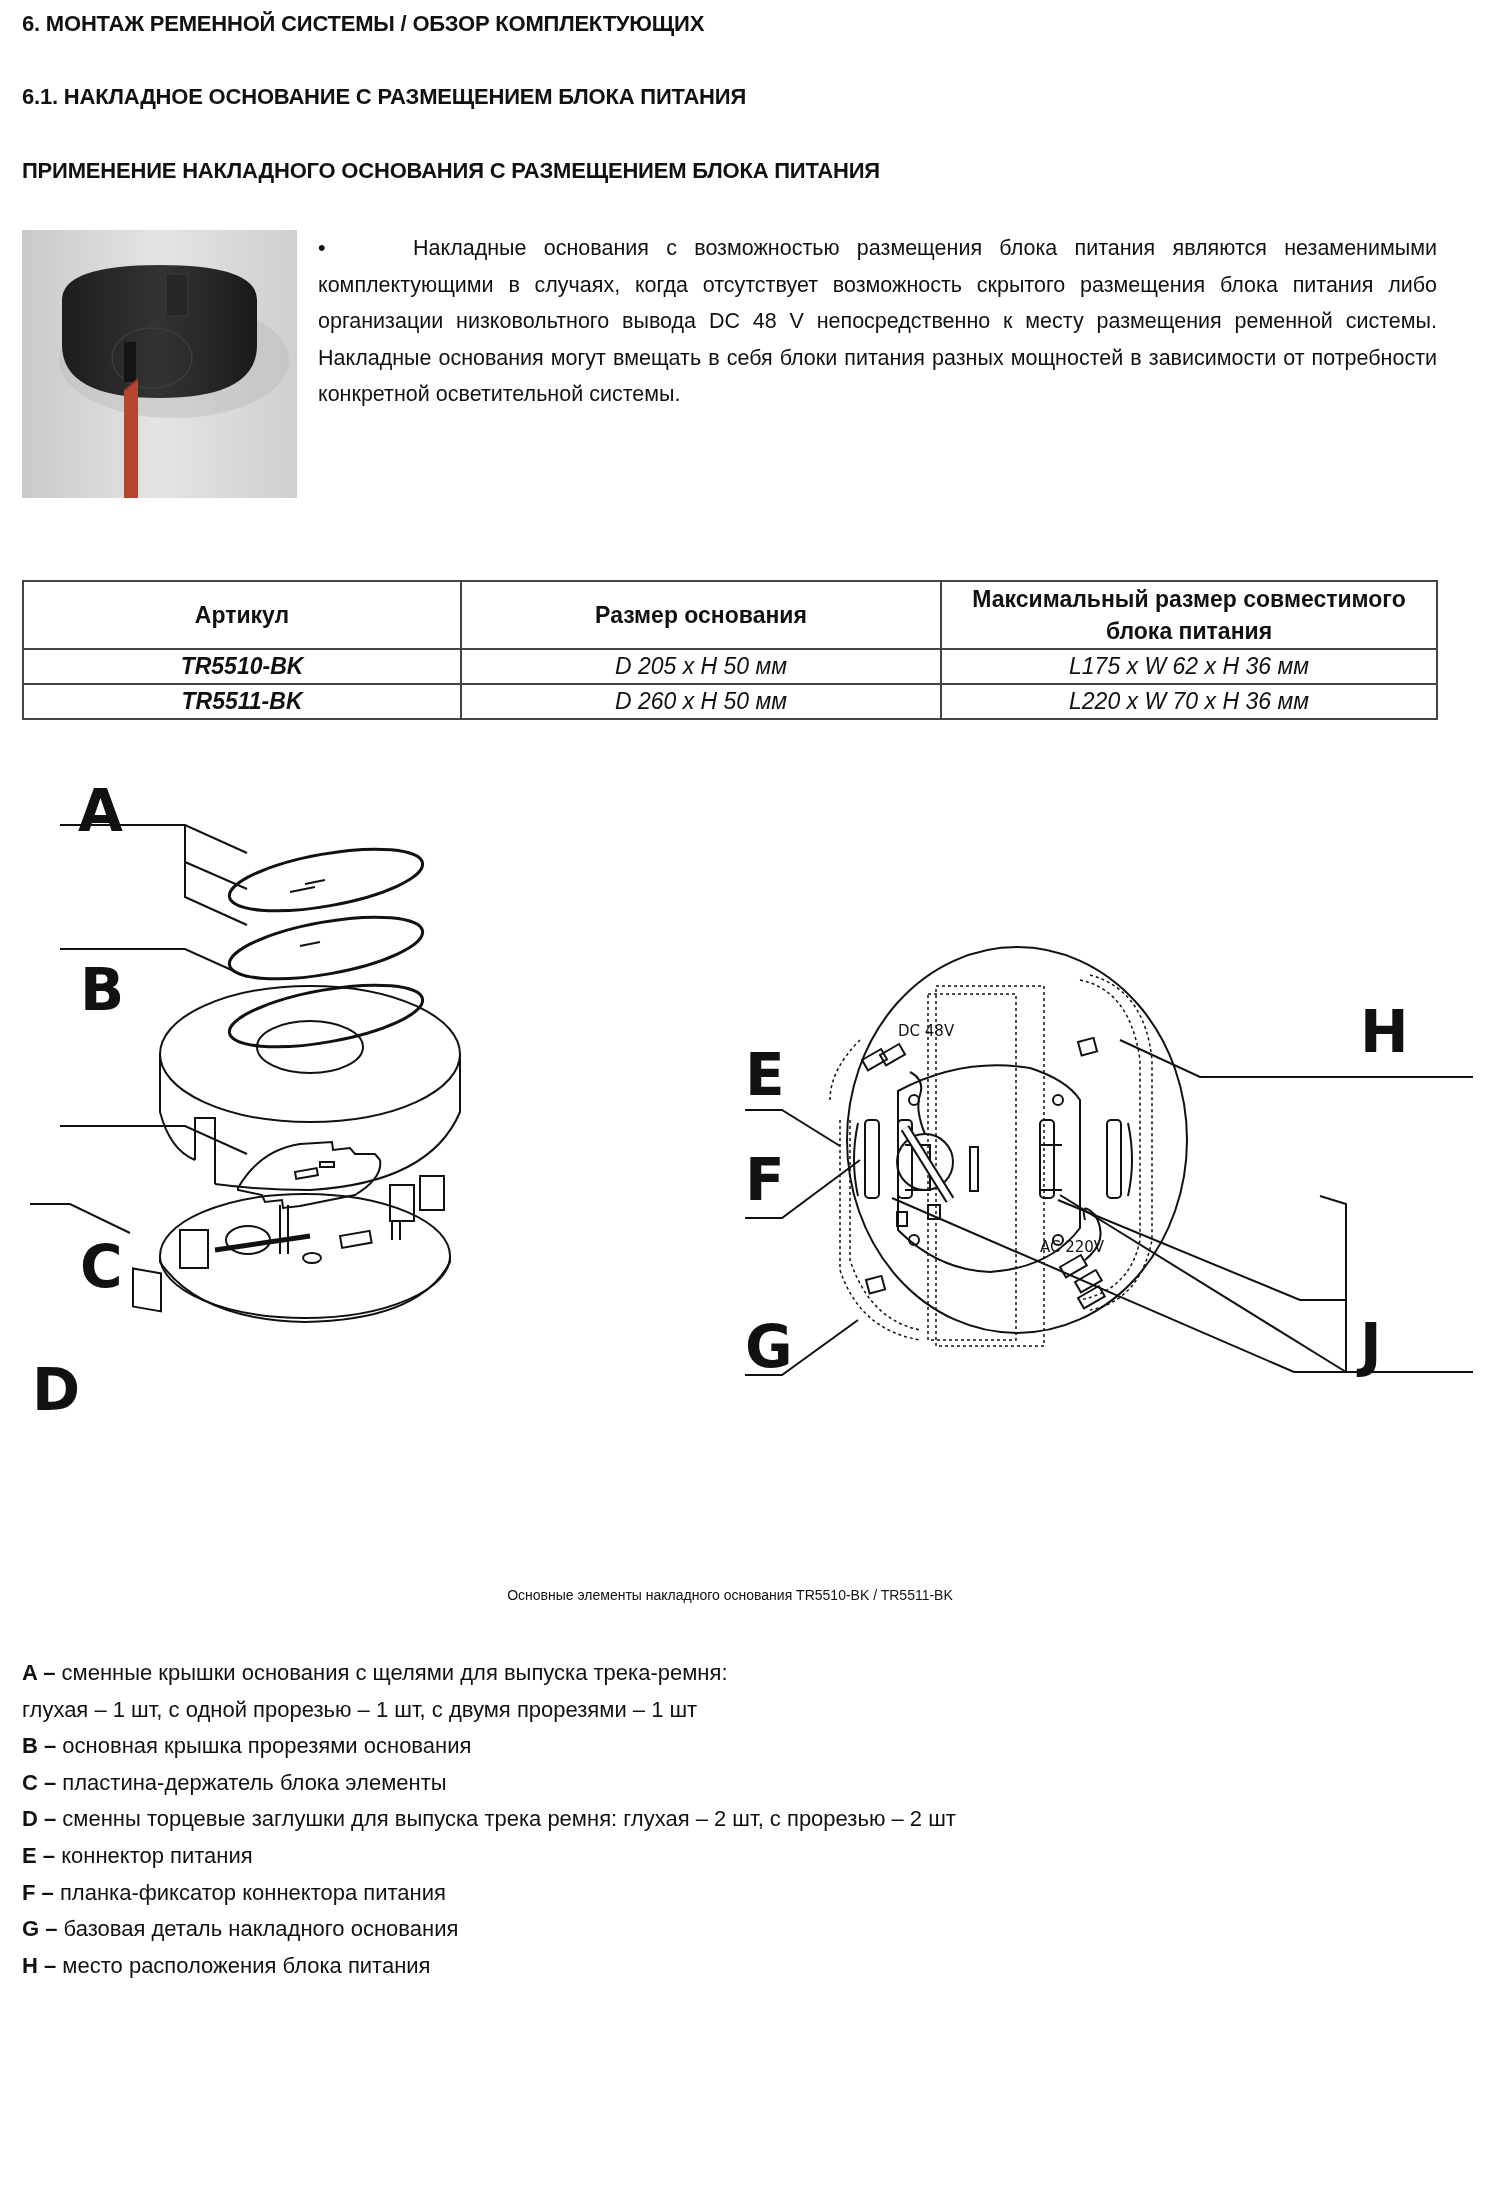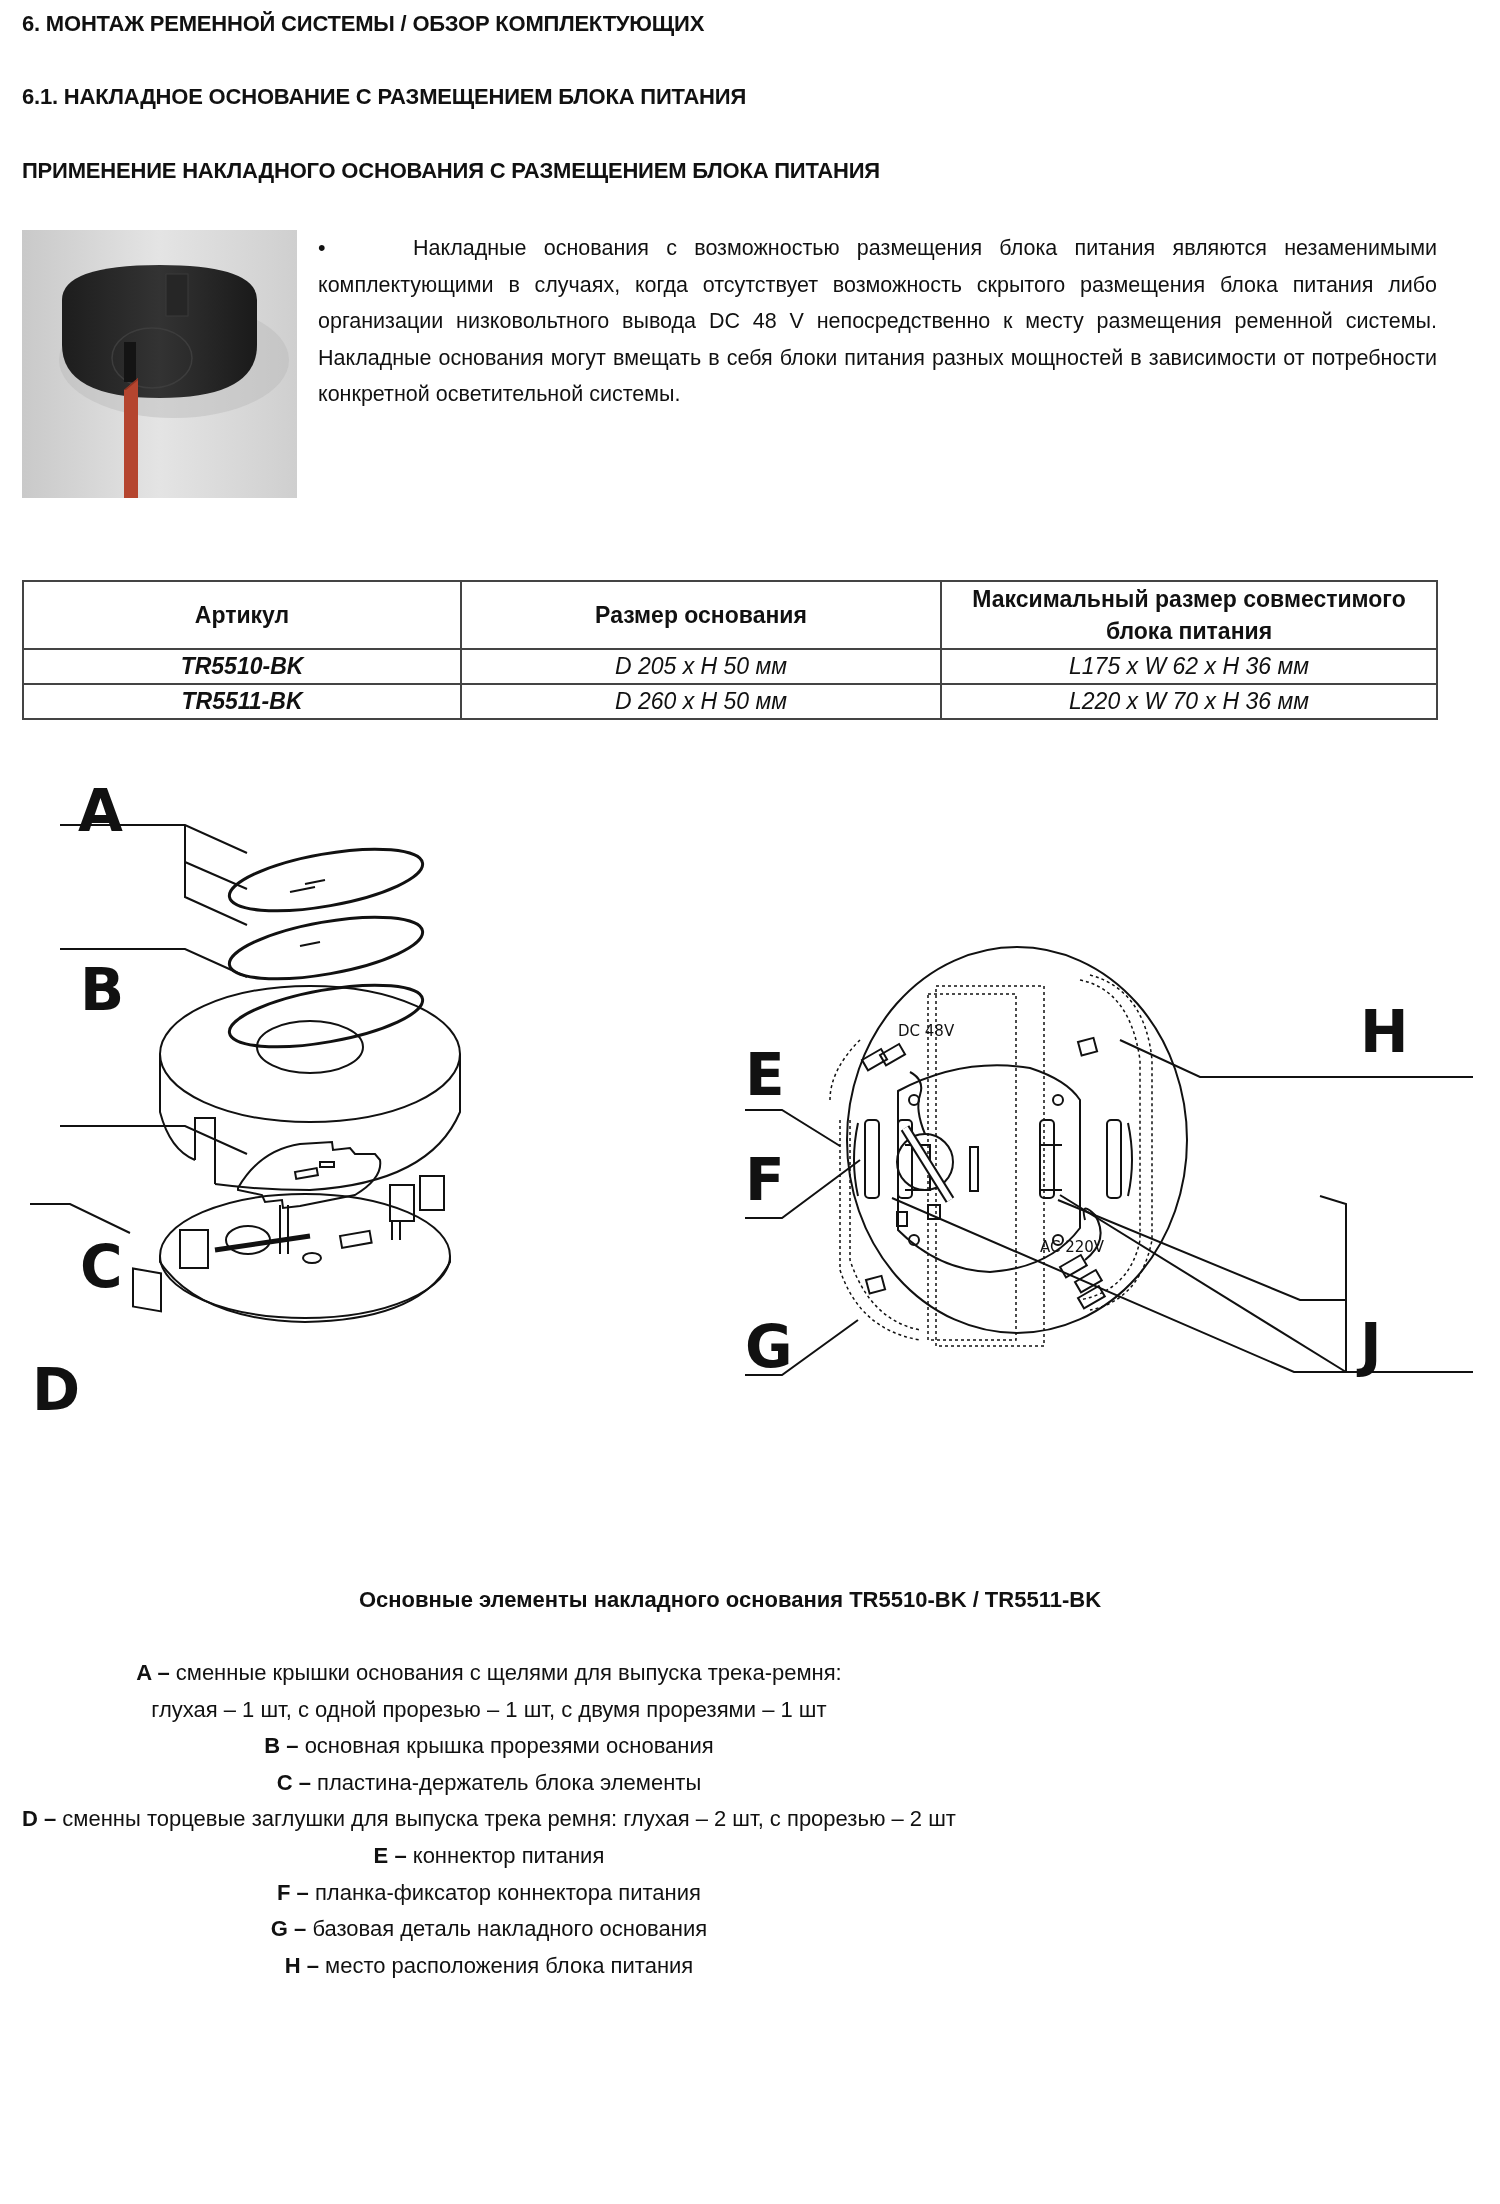--- a/index.html
+++ b/index.html
@@ -13,23 +13,23 @@
   #para { position:absolute; left:318px; top:230px; width:1119px; font-size:21.5px; line-height:36.5px;
           text-align:justify; text-align-last:left; }
   #para .bullet { display:inline-block; width:95px; }
   table#spec { position:absolute; left:22px; top:580px; width:1416px; border-collapse:collapse; font-size:23px; }
   #spec th, #spec td { border:2px solid #444; text-align:center; padding:0 6px; }
   #spec th { font-weight:bold; height:66px; line-height:32px; }
   #spec td { height:33px; line-height:33px;font-style:italic; }
   #spec td.art { font-weight:bold; }
   #spec col.c1 { width:438px; } #spec col.c2 { width:480px; }
   #diagram { position:absolute; left:0; top:760px; width:1500px; height:800px; }
-  #caption { position:absolute; left:0; width:1460px; top:1587px; text-align:center; font-weight:bold; font-size:22px; }
+  #caption { position:absolute; left:0; width:1460px; top:1587px; text-align:center; font-weight:normal; font-size:14px; }
   #legend { position:absolute; left:22px; top:1655px; font-size:22px; line-height:36.6px; }
-  #legend div { white-space:nowrap;text-align:center; }
+  #legend div { white-space:nowrap; }
   #legend b { font-weight:bold; }
   .lbl { font-family:"DejaVu Sans", sans-serif; font-weight:bold; font-size:58px; fill:#111; }
   .small { font-family:"DejaVu Sans", sans-serif; font-size:15px; fill:#111; }
 </style>
 </head>
 <body>
 
 <div id="h1" class="h">6.  МОНТАЖ РЕМЕННОЙ СИСТЕМЫ / ОБЗОР КОМПЛЕКТУЮЩИХ</div>
 <div id="h2" class="h">6.1.  НАКЛАДНОЕ ОСНОВАНИЕ С РАЗМЕЩЕНИЕМ БЛОКА ПИТАНИЯ</div>
 <div id="h3" class="h">ПРИМЕНЕНИЕ НАКЛАДНОГО ОСНОВАНИЯ С РАЗМЕЩЕНИЕМ БЛОКА ПИТАНИЯ</div>

